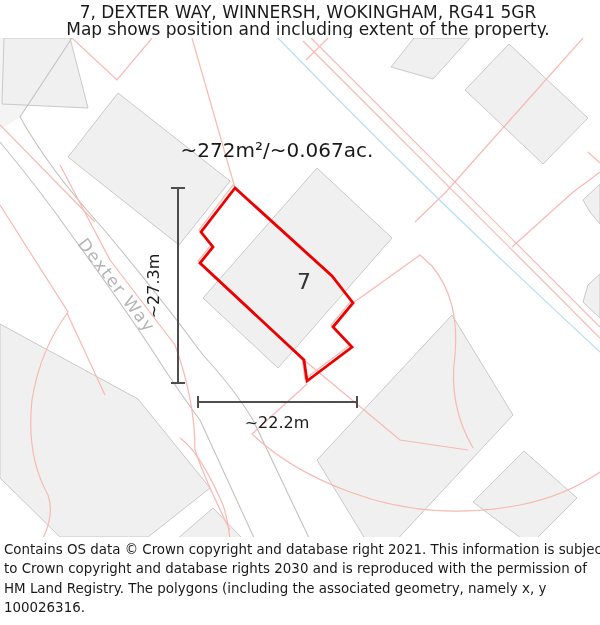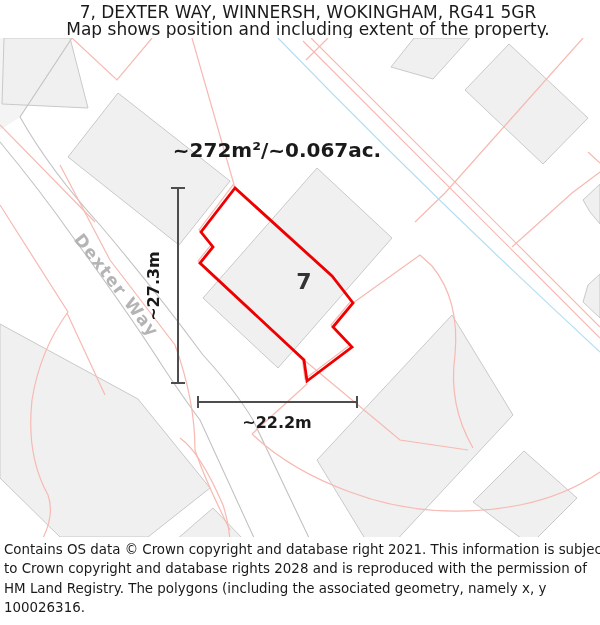--- a/index.html
+++ b/index.html
@@ -3,21 +3,21 @@
 <meta charset="utf-8">
 <style>
   html,body{margin:0;padding:0;}
   body{
     width:600px;height:625px;position:relative;background:#ffffff;
     font-family:"DejaVu Sans","Liberation Sans",sans-serif;color:#1a1a1a;
     overflow:hidden;
   }
   .header{position:absolute;top:0;left:0;width:600px;text-align:center;padding-top:4px;}
   .header .line{font-size:17px;line-height:16.5px;white-space:nowrap;margin-left:16px;}
-  .map-wrap{position:absolute;top:38px;left:0;width:600px;height:499px;overflow:hidden;background:#ffffff;font-weight:bold;}
+  .map-wrap{position:absolute;top:38px;left:0;width:600px;height:499px;overflow:hidden;background:#ffffff;}
   .footer{position:absolute;top:537px;left:0;width:592px;padding:3px 4px 0 4px;}
   .footer .line{font-size:13.4px;line-height:19.4px;white-space:nowrap;}
 
   
   .parcel-fill{fill:#f4f4f4;stroke:none;}
   .building{fill:#f0f0f0;stroke:#c9c9c9;stroke-width:1;}
   .grayline{fill:none;stroke:#c2c2c2;stroke-width:1.1;}
   .pinkline{fill:none;stroke:#f7b9b2;stroke-width:1.2;}
   .blueline{fill:none;stroke:#b5def2;stroke-width:1.2;}
   .plot-outline{fill:none;stroke:#ee0000;stroke-width:2.8;stroke-linejoin:miter;}
@@ -100,16 +100,16 @@
   <text class="maptext area-label" x="277" y="157">~272m²/~0.067ac.</text>
   <text class="plot-number" x="304" y="289">7</text>
   <text class="maptext dim-label" transform="translate(159 286) rotate(-90)">~27.3m</text>
   <text class="maptext dim-label" x="277" y="428">~22.2m</text>
   <text class="road-label" transform="translate(112 289) rotate(52)">Dexter Way</text>
 </svg>
 </div>
 
 <div class="footer">
   <div class="line">Contains OS data © Crown copyright and database right 2021. This information is subject</div>
-  <div class="line">to Crown copyright and database rights 2028 and is reproduced with the permission of</div>
+  <div class="line">to Crown copyright and database rights 2030 and is reproduced with the permission of</div>
   <div class="line">HM Land Registry. The polygons (including the associated geometry, namely x, y</div>
   <div class="line">100026316.</div>
 </div>
 
 </body></html>

